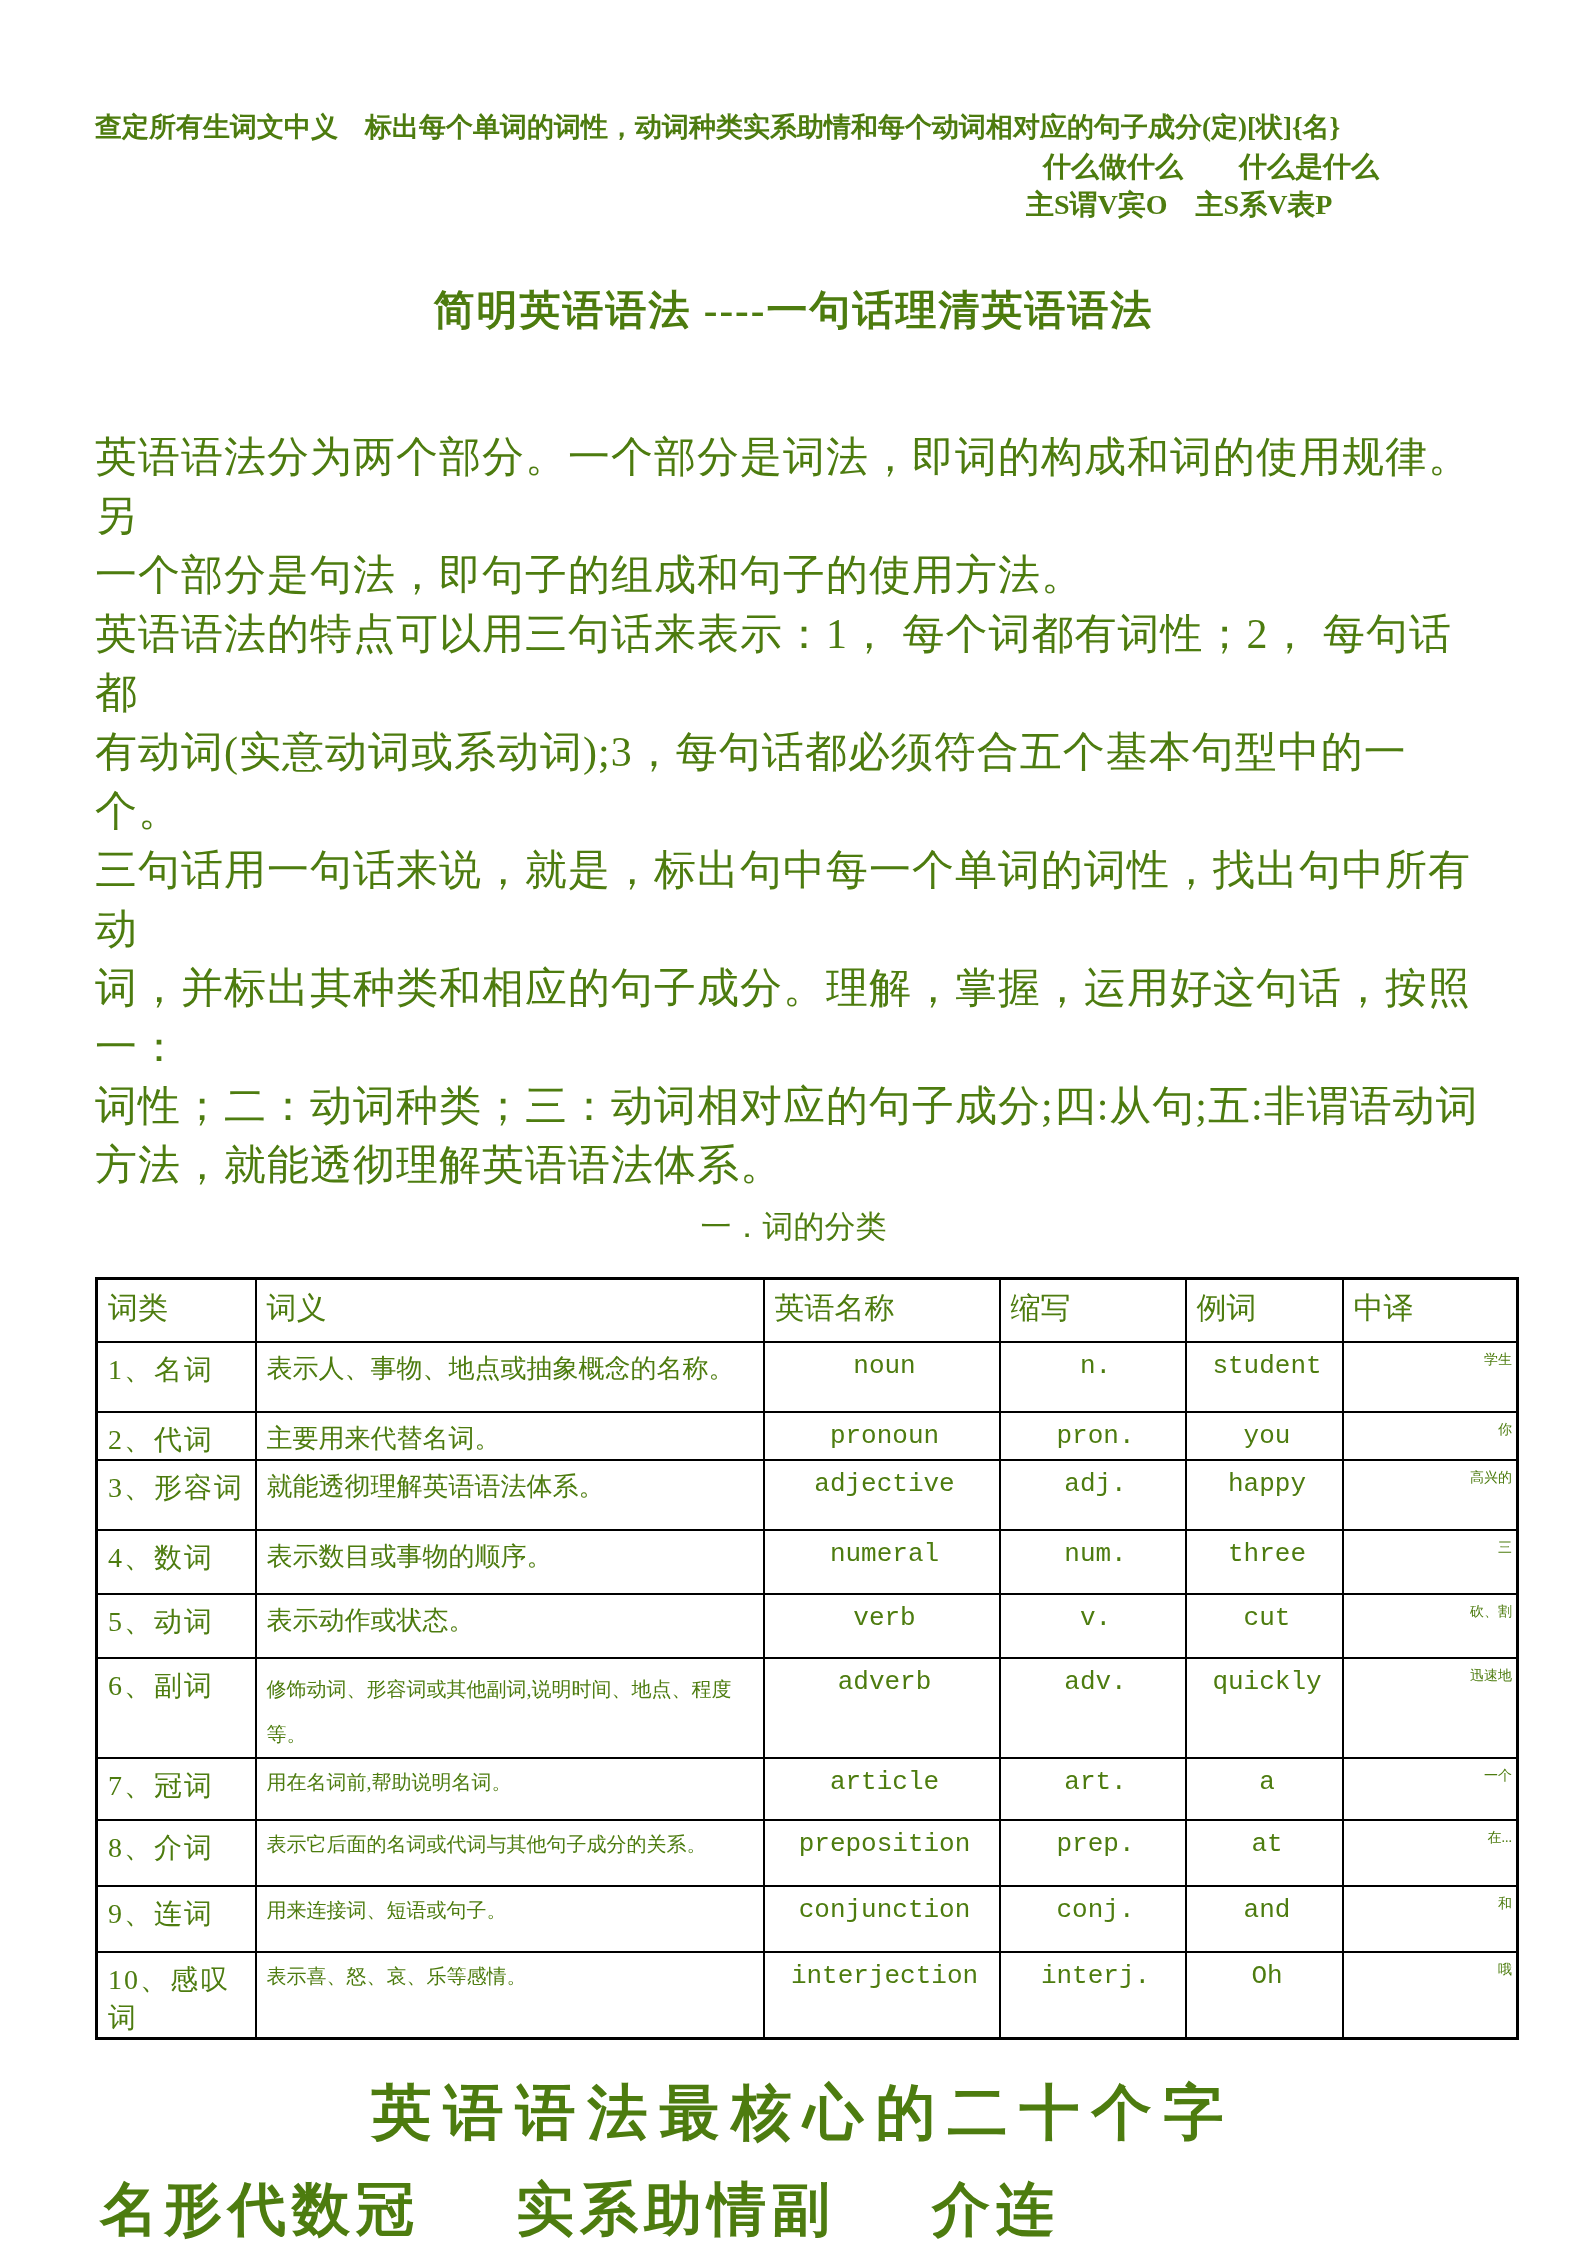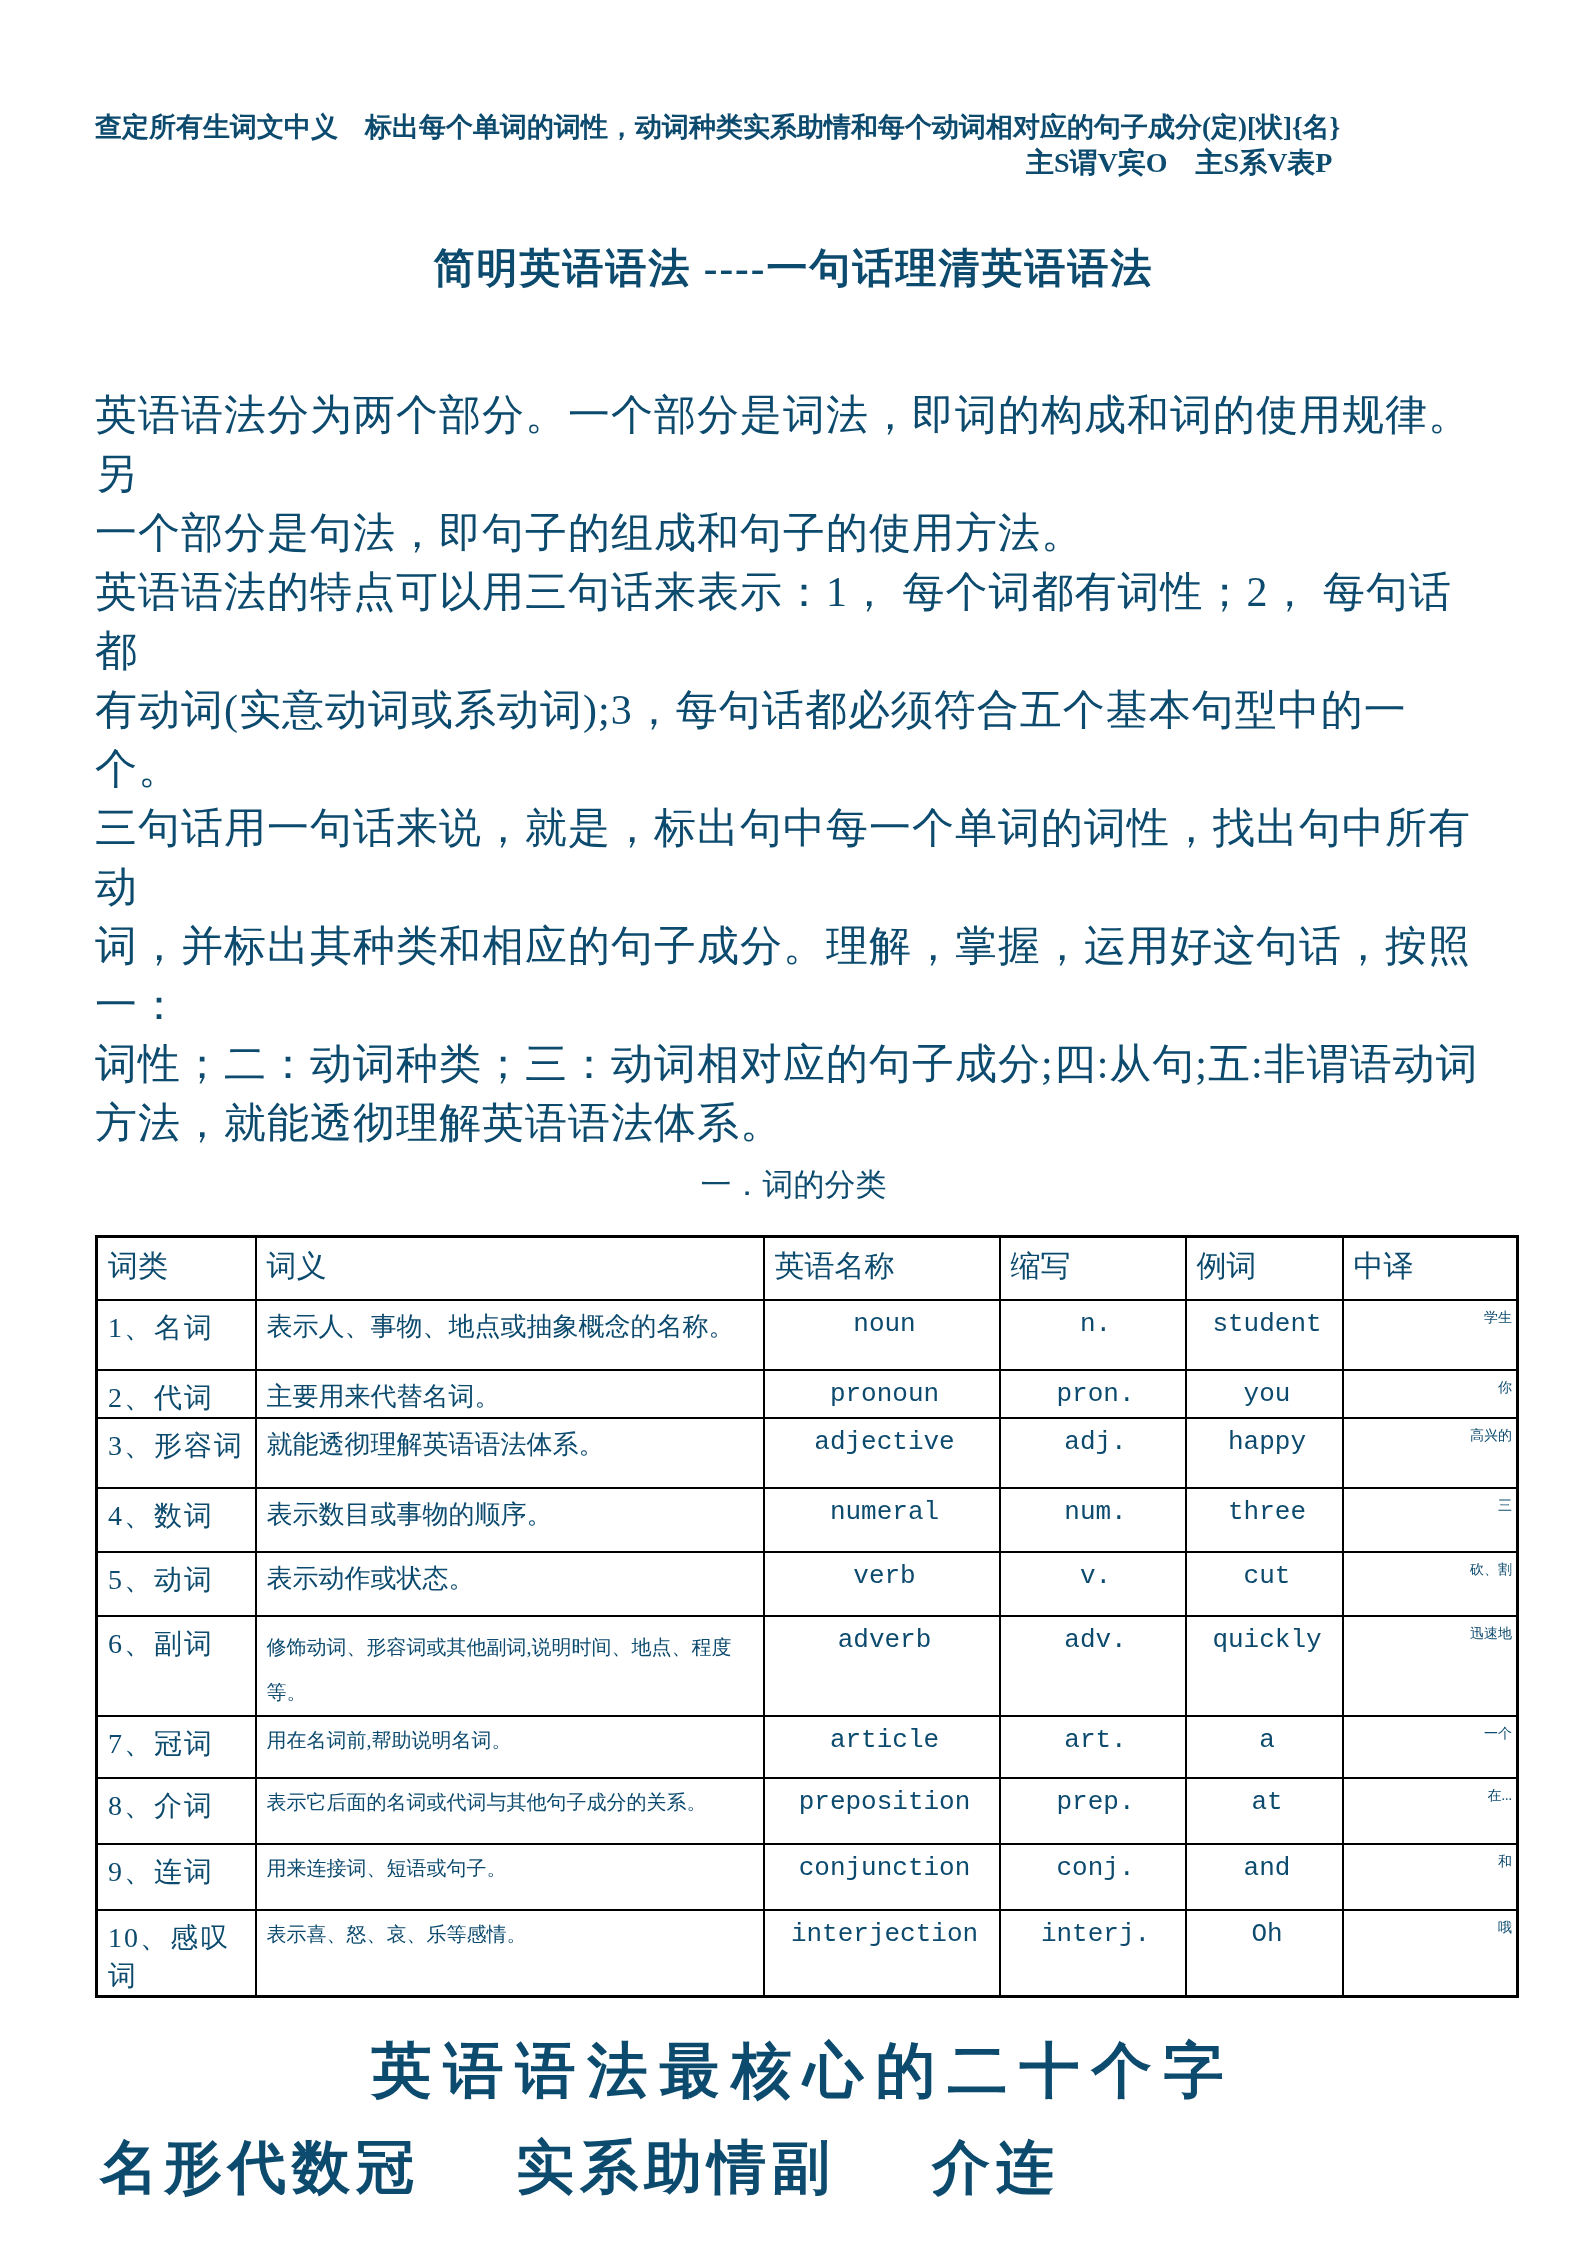--- a/index.html
+++ b/index.html
@@ -1,18 +1,18 @@
 <!DOCTYPE html>
 <html><head>
 <meta charset="utf-8">
 <style>
   html,body { margin:0; padding:0; background:#fff; }
   .page {
     position:relative; width:1587px; height:2245px; overflow:hidden;
-    background:#ffffff; color:#0c4a6e;
+    background:#ffffff; color:#4d7c0f;
     font-family:"Liberation Serif", serif;
   }
   
   .hdr { padding-top:110px; font-weight:bold; }
   .hdr-l1 { margin-left:95px;  font-size:27px; line-height:34px; white-space:pre; }
   .hdr-l2 { margin-left:1043px; font-size:28px; line-height:38px; margin-top:4px; white-space:pre; }
   .hdr-l3 { margin-left:1026px; font-size:28px; line-height:37px; white-space:pre; }
 
   .title {
     margin:60px 0 0 0; text-align:center;
@@ -66,20 +66,21 @@
     font-size:58px; line-height:60px; font-weight:bold; letter-spacing:6px;
   }
 </style>
 </head>
 <body>
 
 <div class="page">
 
   <div class="hdr">
     <div class="hdr-l1">查定所有生词文中义　标出每个单词的词性，动词种类实系助情和每个动词相对应的句子成分(定)[状]{名}</div>
+    <div class="hdr-l2">什么做什么　　什么是什么</div>
     <div class="hdr-l3">主S谓V宾O　主S系V表P</div>
   </div>
 
   <div class="title">简明英语语法 ----一句话理清英语语法</div>
 
   <div class="body-text first">英语语法分为两个部分。一个部分是词法，即词的构成和词的使用规律。另
 一个部分是句法，即句子的组成和句子的使用方法。</div>
   <div class="body-text">英语语法的特点可以用三句话来表示：1， 每个词都有词性；2， 每句话都
 有动词(实意动词或系动词);3，每句话都必须符合五个基本句型中的一个。
 三句话用一句话来说，就是，标出句中每一个单词的词性，找出句中所有动

